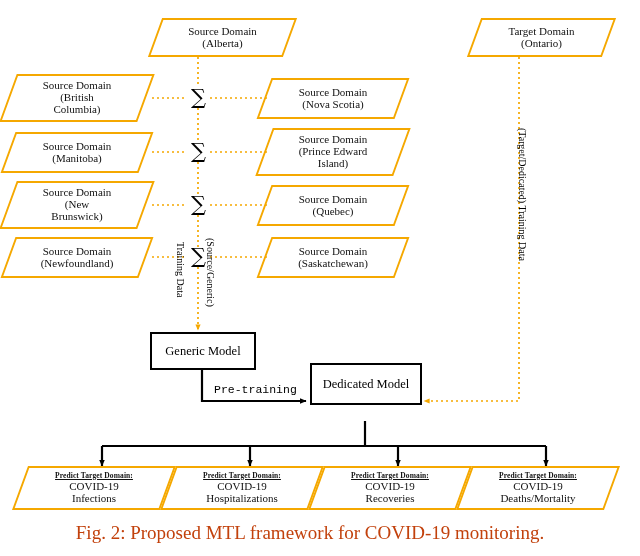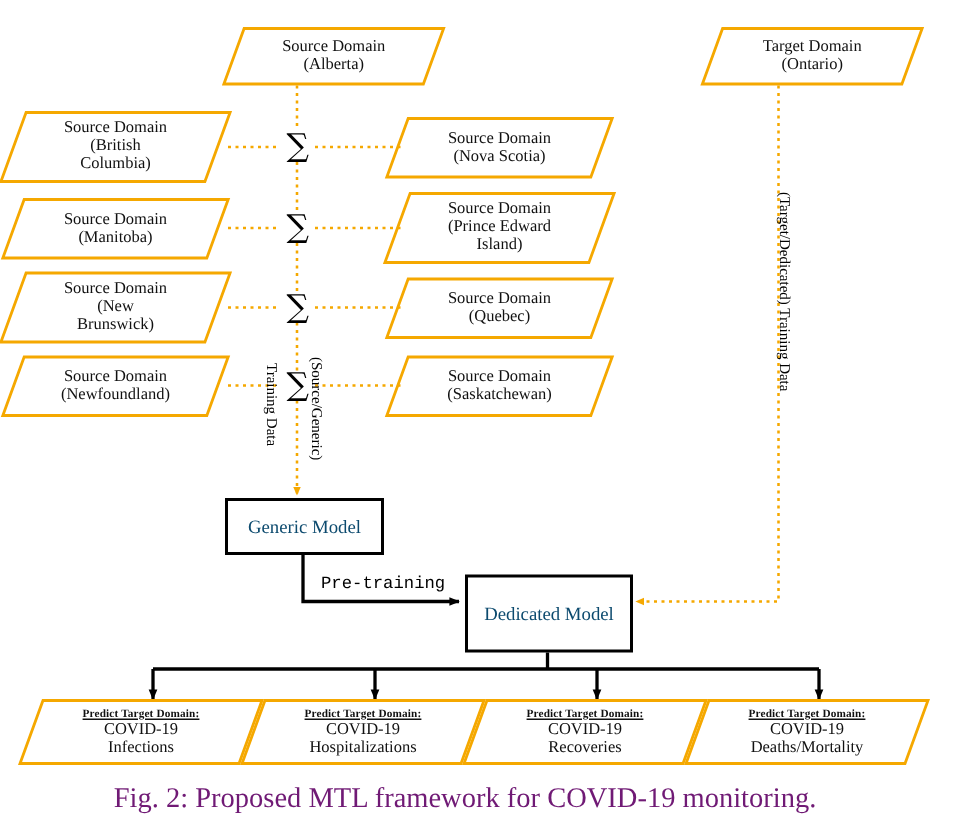--- a/index.html
+++ b/index.html
@@ -57,21 +57,21 @@
 
   
   .rect {
     position: absolute;
     box-sizing: border-box;
     border: 2px solid #000000;
     background: #ffffff;
     display: flex;
     align-items: center;
     justify-content: center;
-    color: #0c4a6e;
+    color: #000000;
     font-size: 12.5px;
   }
 
   
   .sigma {
     position: absolute;
     font-size: 21px;
     color: #000000;
     line-height: 1;
     font-family: "DejaVu Serif", serif;
@@ -94,21 +94,21 @@
   }
 
   
   .caption {
     position: absolute;
     left: 0;
     top: 522px;
     width: 620px;
     text-align: center;
     font-size: 19px;
-    color: #701a75;
+    color: #c2410c;
   }
 </style>
 </head>
 <body>
 
 <div id="page">
 
   <svg id="svg-layer" viewBox="0 0 640 556" xmlns="http://www.w3.org/2000/svg">
     <defs>
       <marker id="arrowOrange" markerWidth="7" markerHeight="7" refX="5.6" refY="3" orient="auto" markerUnits="userSpaceOnUse">
@@ -235,21 +235,21 @@
   <div class="sigma" style="left:191px; top:246px;">∑</div>
 
   <div class="vlabel" style="left:186px; top:242px;">Training Data</div>
   <div class="vlabel" style="left:216px; top:238px;">(Source/Generic)</div>
   <div class="vlabel" style="left:528px; top:128px;">(Target/Dedicated) Training Data</div>
 
   <div class="rect" style="left:150px; top:332px; width:106px; height:38px;">
     <span>Generic Model</span>
   </div>
 
-  <div class="rect" style="left:310px; top:383px; width:112px; height:52px;">
+  <div class="rect" style="left:310px; top:363px; width:112px; height:42px;">
     <span>Dedicated Model</span>
   </div>
 
   <div class="hlabel" style="left:214px; top:383px;font-family:Liberation Mono, monospace;">Pre-training</div>
 
   <div class="para outpara" style="left:20px; top:466px; width:148px; height:44px;">
     <div class="para-inner">
       <span class="out-title">Predict Target Domain:</span>
       <span class="out-line">COVID-19</span>
       <span class="out-line">Infections</span>

